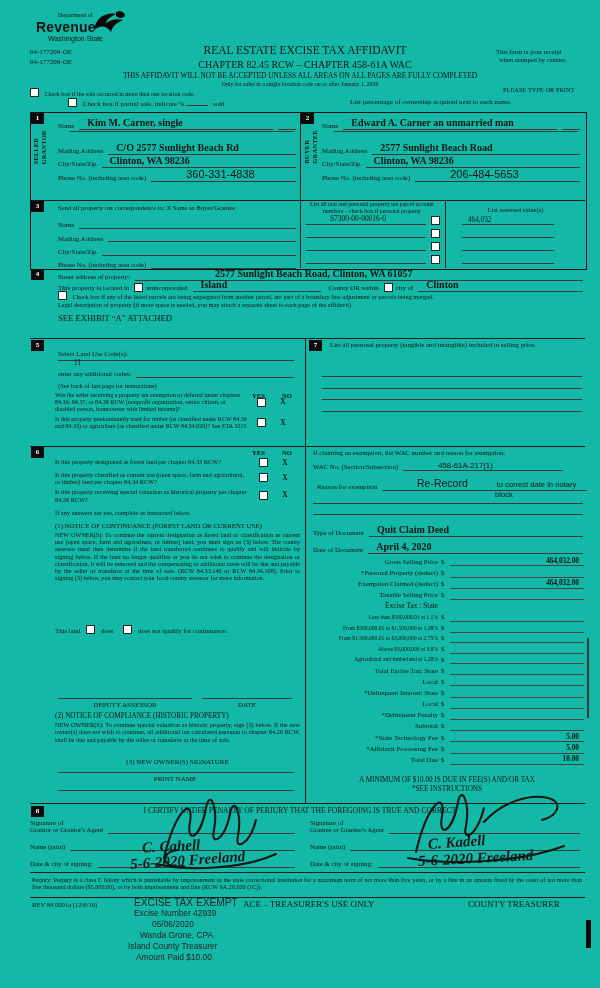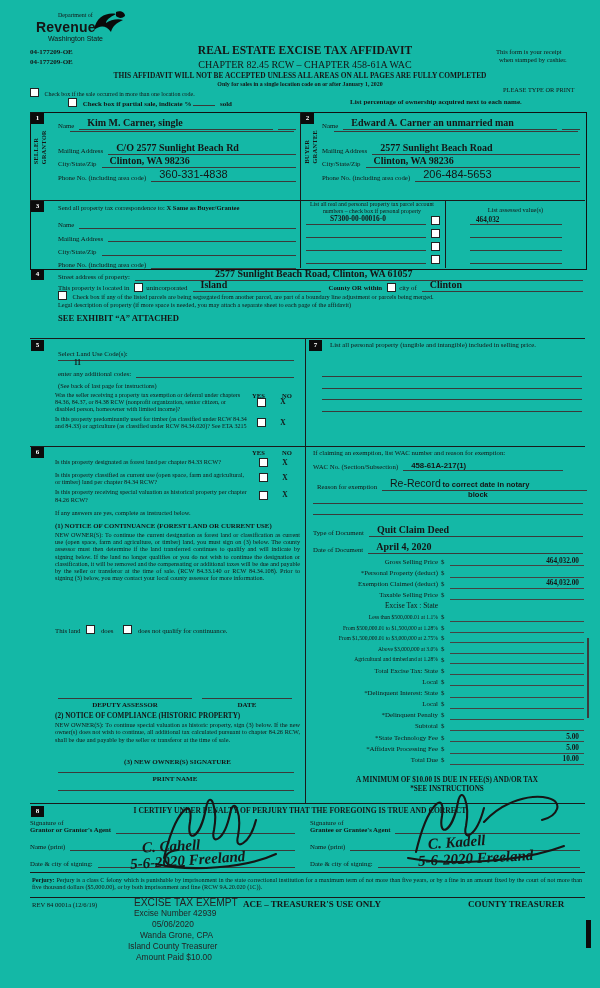--- a/index.html
+++ b/index.html
@@ -1,21 +1,21 @@
 <!DOCTYPE html>
 <html><head>
 <meta charset="utf-8">
 <style>
   html,body{margin:0;padding:0;background:#ffffff;}
   .page{position:relative;width:600px;height:988px;background:#14b8a6;overflow:hidden;
         font-family:"Liberation Serif",serif;color:#151515;font-size:6.8px;line-height:1.16;}
   .abs{position:absolute;}
-  .b{font-weight:bold;}
+  .b{font-weight:normal;}
   .ctr{text-align:center;}
-  .sans{font-family:"Liberation Sans",sans-serif;}
+  .sans{font-family:"Liberation Sans",sans-serif;margin-left:27px;}
   .line{border-bottom:1px solid #3a3a3a;}
   .hline{position:absolute;border-top:1.4px solid #1a1a1a;}
   .vline{position:absolute;border-left:1.2px solid #1a1a1a;}
   .cb{display:inline-block;width:7px;height:7px;border:1.1px solid #222;background:#fff;vertical-align:-1px;}
   .badge{position:absolute;width:13px;height:11px;background:#0b0b0b;color:#fff;
          font-size:7px;font-weight:bold;text-align:center;line-height:11px;}
   .vside{position:absolute;display:flex;gap:1px;}
   .vside span{writing-mode:vertical-rl;transform:rotate(180deg);font-size:6.2px;font-weight:bold;letter-spacing:.4px;}
   .frow{display:flex;align-items:flex-end;}
   .frow .fl{white-space:nowrap;padding-right:5px;}
@@ -177,21 +177,21 @@
     <div class="prow">
         <span class="pline"></span>
         <span class="cb pcb"></span>
       </div>
     <div class="prow">
         <span class="pline"></span>
         <span class="cb pcb"></span>
       </div>
   </div>
   <div class="abs ctr" style="left:448px;top:206px;width:135px;font-size:6.4px;">List assessed value(s)</div>
-  <div class="abs" style="left:462px;top:212px;width:92px;margin-left:8px;">
+  <div class="abs" style="left:462px;top:212px;width:92px;">
     <div class="prow">
         <span class="pline"><span class="b" style="font-size:7.2px;">464,032</span></span>
       </div>
     <div class="prow">
         <span class="pline"></span>
       </div>
     <div class="prow">
         <span class="pline"></span>
       </div>
     <div class="prow">

